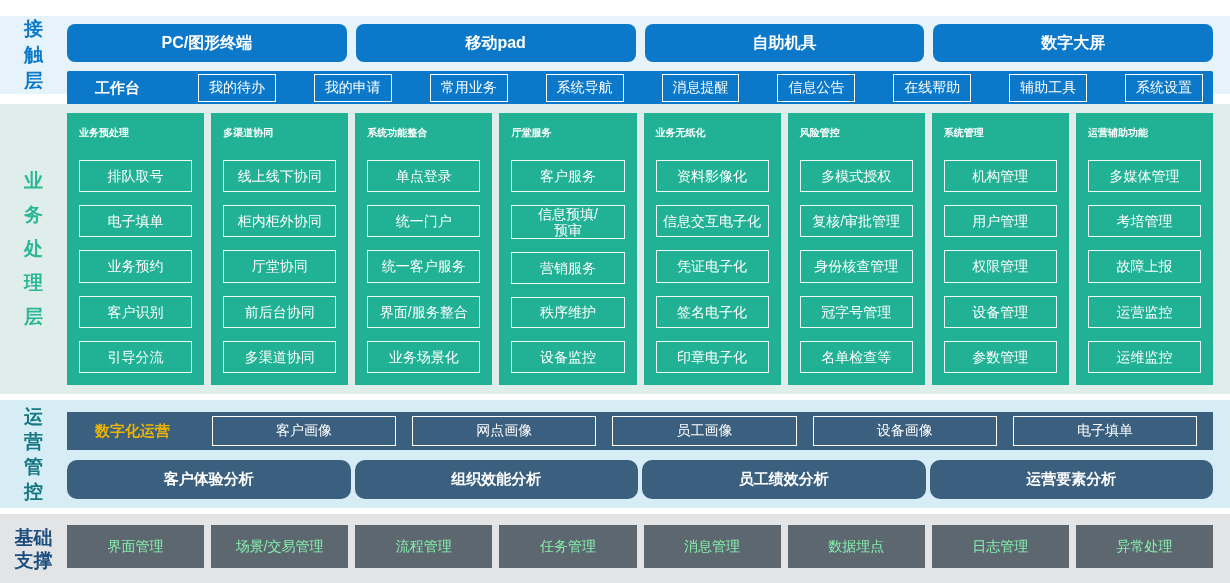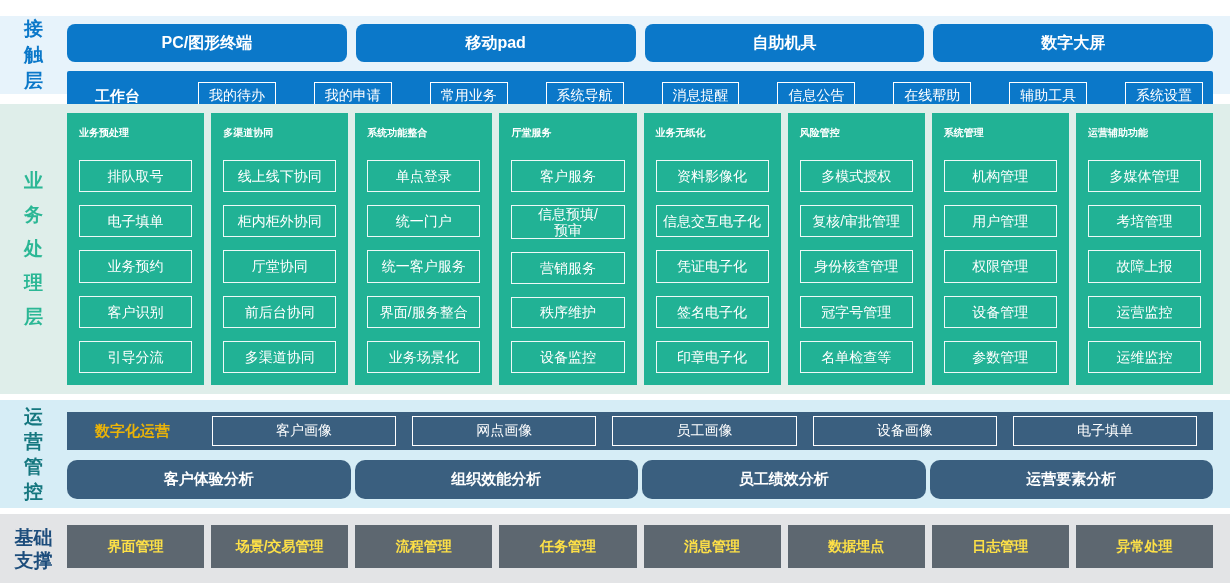--- a/index.html
+++ b/index.html
@@ -22,21 +22,21 @@
   .flabel { width:44px; word-break:break-all; font-weight:bold; text-align:center;
             font-size:19px; line-height:23px; color:#1d4d7c; }
 
   .content { flex:1; margin-right:17px; min-width:0; }
 
   
   .terminal-row { margin-top:8px; height:38px; display:flex; gap:9px; }
   .terminal { flex:1; background:#0b78c9; border-radius:8px; color:#fff;
               font-size:16px; font-weight:bold; display:flex; align-items:center; justify-content:center; }
   .workbench-bar { margin-top:9px; height:34px; background:#0b78c9; border-radius:2px;
-                   display:flex; align-items:center; padding:8px 10px 0 28px; gap:11px; }
+                   display:flex; align-items:center; padding:0 10px 0 28px; gap:11px; }
   .wb-label { color:#fff; font-size:15px; font-weight:bold; margin-right:20px; white-space:nowrap; }
   .wb-item { flex:1; height:26px; border:1px solid #ffffff; color:#fff; font-size:14px;
              display:flex; align-items:center; justify-content:center; white-space:nowrap;margin-left:27px; }
 
   
   .columns { margin-top:9px; height:272px; display:flex; gap:7px; }
   .gcol { flex:1; background:#21b295; display:flex; flex-direction:column;
           padding:6px 12px 12px; min-width:0; }
   .gcol-title { height:28px; line-height:28px; text-align:left; color:#fff;
                 font-size:10px; font-weight:bold; white-space:nowrap; }
@@ -49,22 +49,22 @@
                  align-items:center; padding:0 16px 0 28px; gap:16px; }
   .db-label { color:#eab308; font-size:15px; font-weight:bold; margin-right:26px; white-space:nowrap; }
   .db-item { flex:1; height:28px; border:1px solid #ffffff; color:#fff; font-size:14px;
              display:flex; align-items:center; justify-content:center; white-space:nowrap; }
   .analysis-row { margin-top:10px; height:39px; display:flex; gap:4px; }
   .analysis-btn { flex:1; background:#3a5f7f; border-radius:10px; color:#fff; font-size:15px;
                   font-weight:bold; display:flex; align-items:center; justify-content:center; }
 
   
   .foundation-row { margin-top:11px; height:43px; display:flex; gap:7px; }
-  .fbox { flex:1; background:#5d6770; color:#fde047; font-size:14px;
-          display:flex; align-items:center; justify-content:center; white-space:nowrap;font-weight:bold; }
+  .fbox { flex:1; background:#5d6770; color:#86efac; font-size:14px;
+          display:flex; align-items:center; justify-content:center; white-space:nowrap; }
 </style>
 </head>
 <body>
 
 <div class="stage">
 
   <div class="band band1">
     <div class="label-col">
       <div class="vlabel">接触层</div>
     </div>

